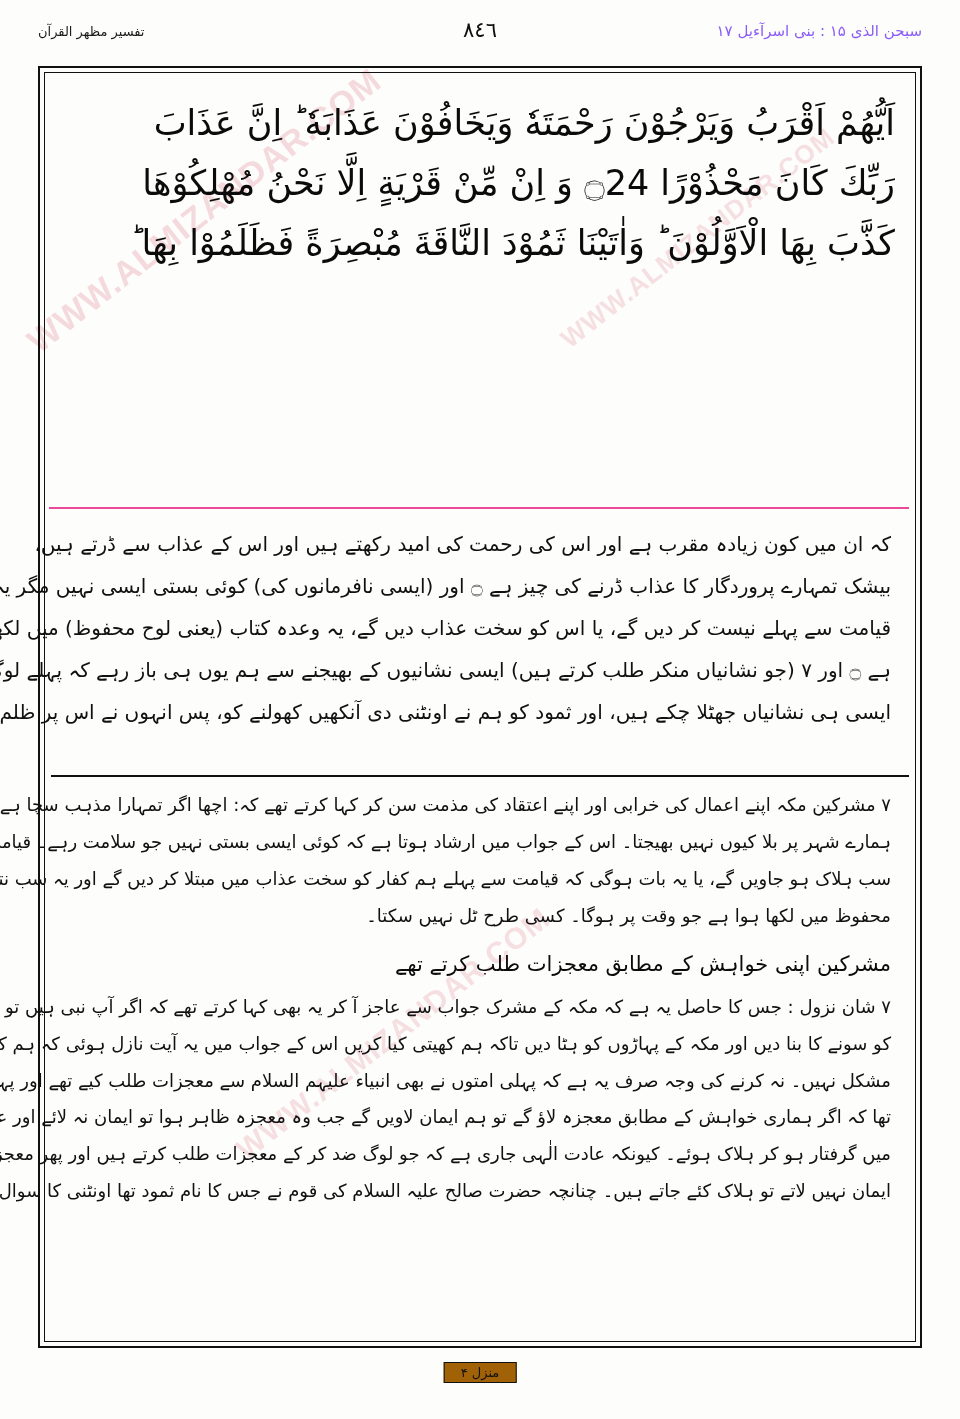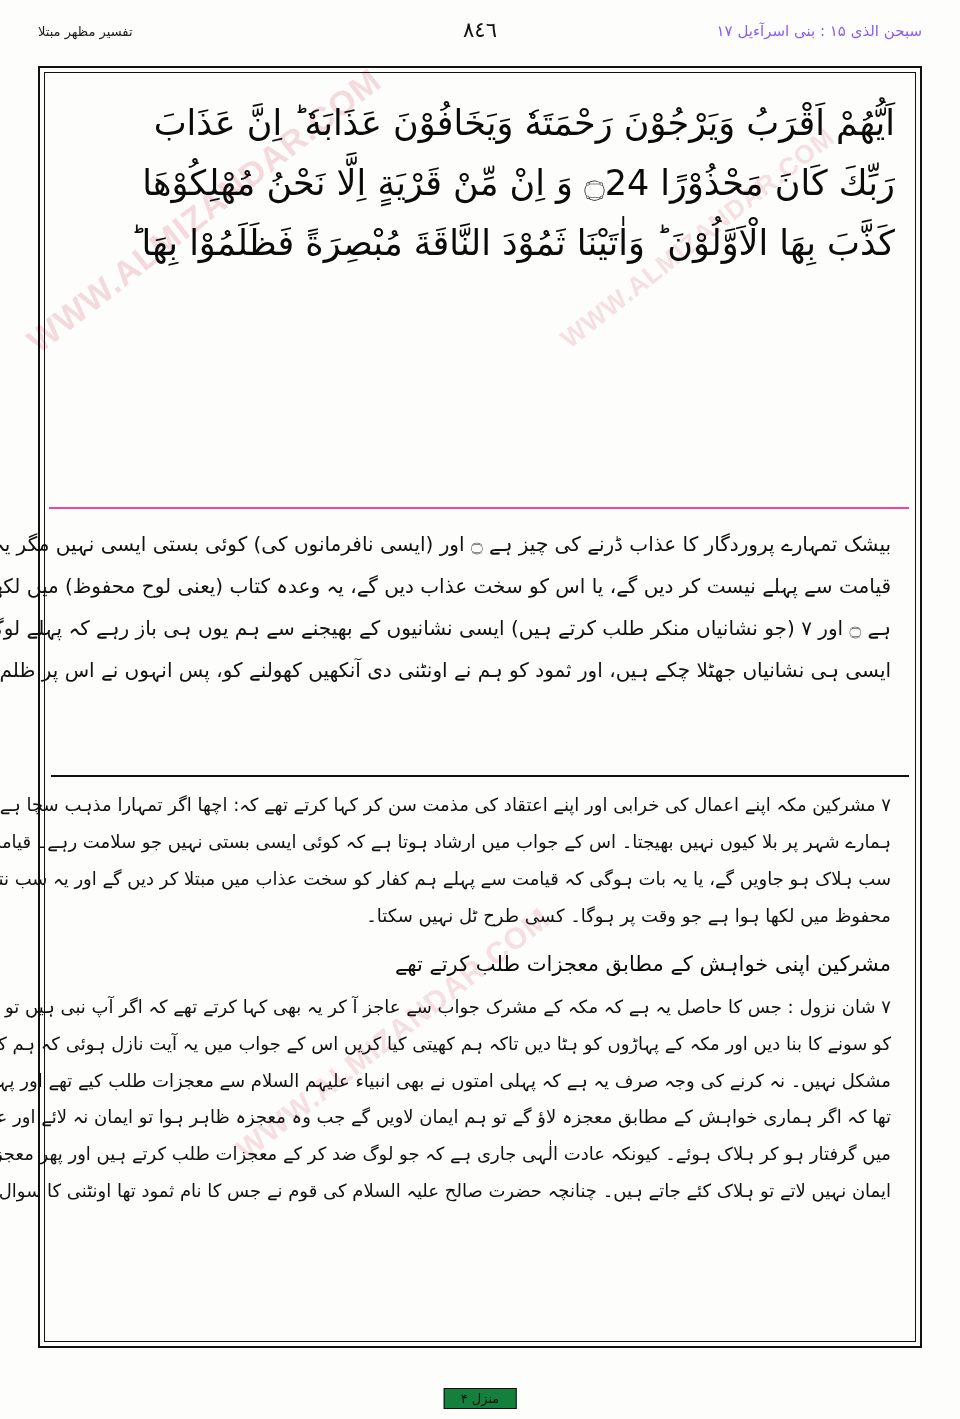--- a/index.html
+++ b/index.html
@@ -180,54 +180,55 @@
     color: #0b0b0b;
     text-align: right;
     margin: 6px 0 2px 0;
   }
 
   
   .footer {
     position: absolute;
     left: 50%;
     transform: translateX(-50%);
-    bottom: 10px;
+    bottom: 36px;
     border: 1px solid #111;
     padding: 2px 16px;
     font-family: "DejaVu Sans", sans-serif;
     font-size: 13px;
     color: #111;
-    background: #15803d;
+    background: #a16207;
   }
 </style>
 </head>
 <body>
 
 <div class="page">
 
   <div class="watermark wm1">WWW.ALMIZANDAR.COM</div>
   <div class="watermark wm2">WWW.ALMIZANDAR.COM</div>
   <div class="watermark wm3">WWW.ALMIZANDAR.COM</div>
 
   <div class="header">
     <div class="header-right">سبحن الذى ۱۵ : بنى اسرآءيل ۱۷</div>
     <div class="header-center">٨٤٦</div>
-    <div class="header-left">تفسير مظهر مبتلا</div>
+    <div class="header-left">تفسير مظهر القرآن</div>
   </div>
 
   <div class="frame">
     <div class="frame-inner">
 
       <div class="quran-block">
         <div class="ayah-line">اَيُّهُمْ اَقْرَبُ وَيَرْجُوْنَ رَحْمَتَهٗ وَيَخَافُوْنَ عَذَابَهٗ ؕ اِنَّ عَذَابَ</div>
         <div class="ayah-line">رَبِّكَ كَانَ مَحْذُوْرًا ۝24 وَ اِنْ مِّنْ قَرْيَةٍ اِلَّا نَحْنُ مُهْلِكُوْهَا</div>
         <div class="ayah-line">كَذَّبَ بِهَا الْاَوَّلُوْنَ ؕ وَاٰتَيْنَا ثَمُوْدَ النَّاقَةَ مُبْصِرَةً فَظَلَمُوْا بِهَا ؕ</div>
       </div>
 
       <div class="urdu-block">
+        <div class="urdu-line">کہ ان میں کون زیادہ مقرب ہے اور اس کی رحمت کی امید رکھتے ہیں اور اس کے عذاب سے ڈرتے ہیں،</div>
         <div class="urdu-line">بیشک تمہارے پروردگار کا عذاب ڈرنے کی چیز ہے ۝ اور (ایسی نافرمانوں کی) کوئی بستی ایسی نہیں مگر یہ کہ ہم اسے</div>
         <div class="urdu-line">قیامت سے پہلے نیست کر دیں گے، یا اس کو سخت عذاب دیں گے، یہ وعدہ کتاب (یعنی لوح محفوظ) میں لکھا ہوا</div>
         <div class="urdu-line">ہے ۝ اور ۷ (جو نشانیاں منکر طلب کرتے ہیں) ایسی نشانیوں کے بھیجنے سے ہم یوں ہی باز رہے کہ پہلے لوگ</div>
         <div class="urdu-line">ایسی ہی نشانیاں جھٹلا چکے ہیں، اور ثمود کو ہم نے اونٹنی دی آنکھیں کھولنے کو، پس انہوں نے اس پر ظلم کیا۔</div>
       </div>
 
       <div class="tafsir-block">
         <div class="tafsir-line">۷ مشرکین مکہ اپنے اعمال کی خرابی اور اپنے اعتقاد کی مذمت سن کر کہا کرتے تھے کہ: اچھا اگر تمہارا مذہب سچا ہے تو پھر خدا</div>
         <div class="tafsir-line">ہمارے شہر پر بلا کیوں نہیں بھیجتا۔ اس کے جواب میں ارشاد ہوتا ہے کہ کوئی ایسی بستی نہیں جو سلامت رہے۔ قیامت سے پہلے</div>
         <div class="tafsir-line">سب ہلاک ہو جاویں گے، یا یہ بات ہوگی کہ قیامت سے پہلے ہم کفار کو سخت عذاب میں مبتلا کر دیں گے اور یہ سب نتیجہ لوح</div>

